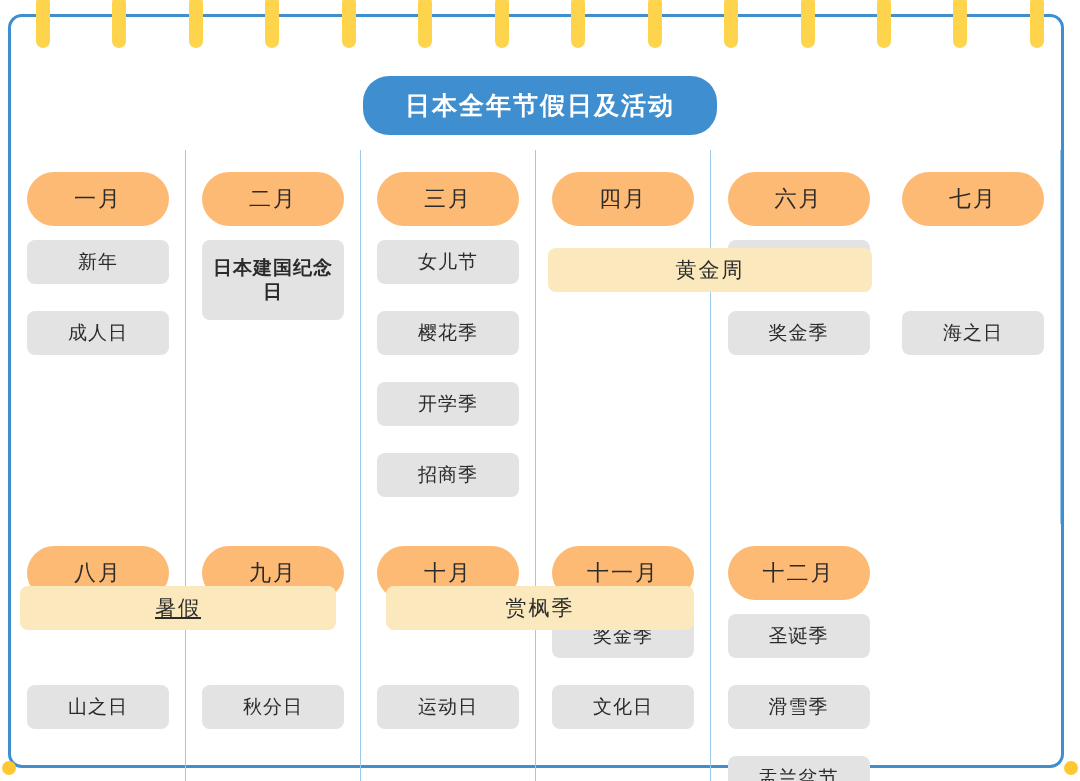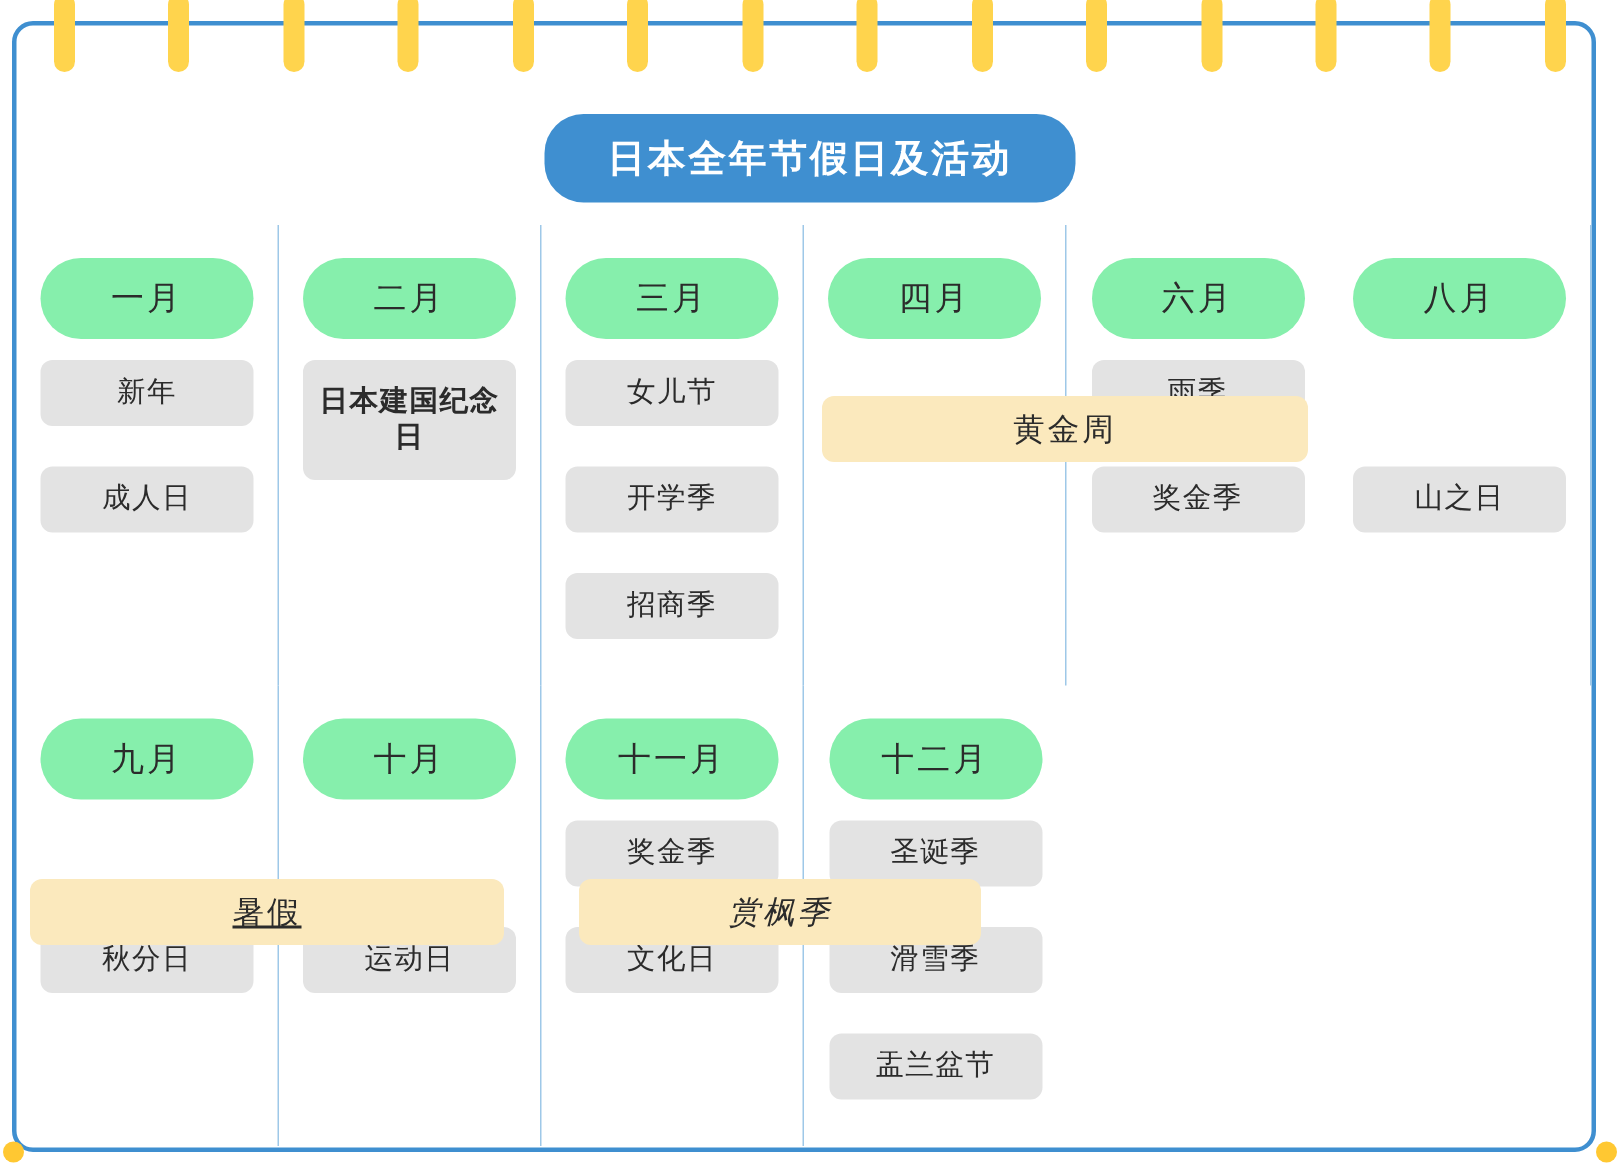--- a/index.html
+++ b/index.html
@@ -105,21 +105,21 @@
     padding: 22px 10px 0 10px;
     display: flex;
     flex-direction: column;
     align-items: center;
   }
   .cell.last-col { border-right: none; }
 
   .month-pill {
     width: 142px;
     height: 54px;
-    background: #86efac;
+    background: #fdba74;
     border-radius: 27px;
     display: flex;
     align-items: center;
     justify-content: center;
     font-size: 22px;
     color: #2b2b2b;
     letter-spacing: 2px;
     margin-bottom: 14px;
     box-sizing: border-box;
   }
@@ -155,36 +155,35 @@
     align-items: center;
     justify-content: center;
     font-size: 21px;
     color: #2b2b2b;
     letter-spacing: 2px;
     height: 44px;
   }
   
   #span-golden-week {
     left: 548px;
-    top: 264px;
+    top: 248px;
     width: 324px;
   }
   
   #span-summer {
     left: 20px;
     top: 586px;
     width: 316px;
     text-decoration: underline;
   }
   
   #span-maple {
     left: 386px;
     top: 586px;
-    width: 268px;
-    font-style: italic;
+    width: 308px;
   }
 </style>
 </head>
 <body>
 
 <div id="page">
 
   <div class="frame"></div>
 
   <div class="spiral-row">
@@ -220,35 +219,41 @@
     </div>
 
     <div class="cell row-top">
       <div class="month-pill">二月</div>
       <div class="chip tall">日本建国纪念日</div>
     </div>
 
     <div class="cell row-top">
       <div class="month-pill">三月</div>
       <div class="chip">女儿节</div>
+      <div class="chip">樱花季</div>
       <div class="chip">开学季</div>
       <div class="chip">招商季</div>
     </div>
 
     <div class="cell row-top">
       <div class="month-pill">四月</div>
     </div>
 
 
     <div class="cell row-top last-col">
       <div class="month-pill">六月</div>
       <div class="chip">雨季</div>
       <div class="chip">奖金季</div>
     </div>
 
+    <div class="cell">
+      <div class="month-pill">七月</div>
+      <div class="chip spacer"></div>
+      <div class="chip">海之日</div>
+    </div>
 
     <div class="cell">
       <div class="month-pill">八月</div>
       <div class="chip spacer"></div>
       <div class="chip">山之日</div>
     </div>
 
     <div class="cell">
       <div class="month-pill">九月</div>
       <div class="chip spacer"></div>

